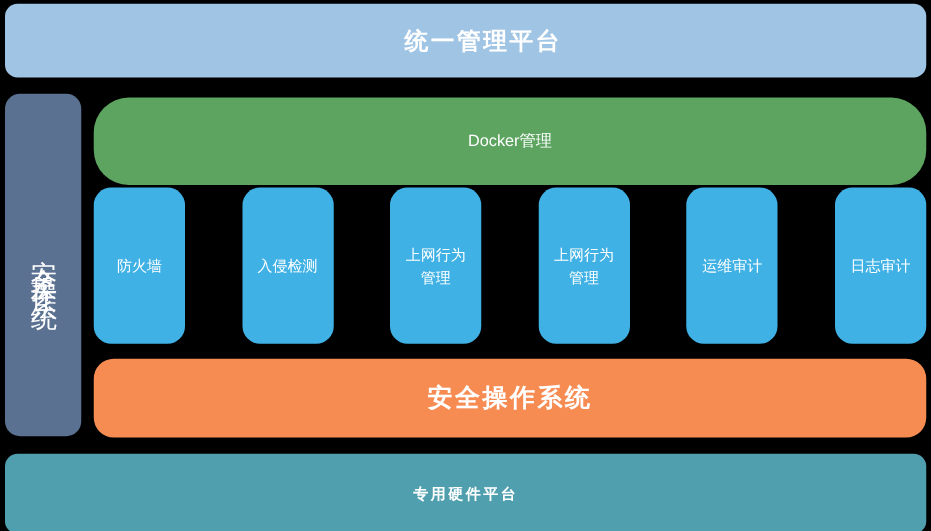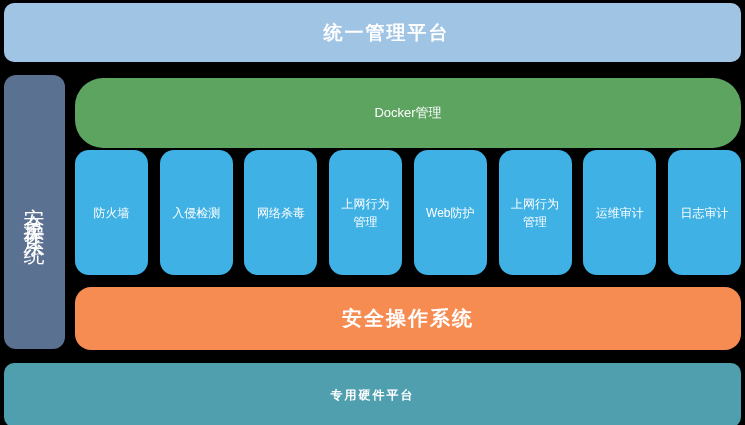--- a/index.html
+++ b/index.html
@@ -114,27 +114,21 @@
   </div>
 
   <div class="modules-row">
     <div class="module-box">
       <span class="mlabel">防火墙</span>
     </div>
     <div class="module-box">
       <span class="mlabel">入侵检测</span>
     </div>
     <div class="module-box">
-      <span class="mlabel">网络杀毒</span>
-    </div>
-    <div class="module-box">
       <span class="mlabel">上网行为管理</span>
-    </div>
-    <div class="module-box">
-      <span class="mlabel">Web防护</span>
     </div>
     <div class="module-box">
       <span class="mlabel">上网行为管理</span>
     </div>
     <div class="module-box">
       <span class="mlabel">运维审计</span>
     </div>
     <div class="module-box">
       <span class="mlabel">日志审计</span>
     </div>

